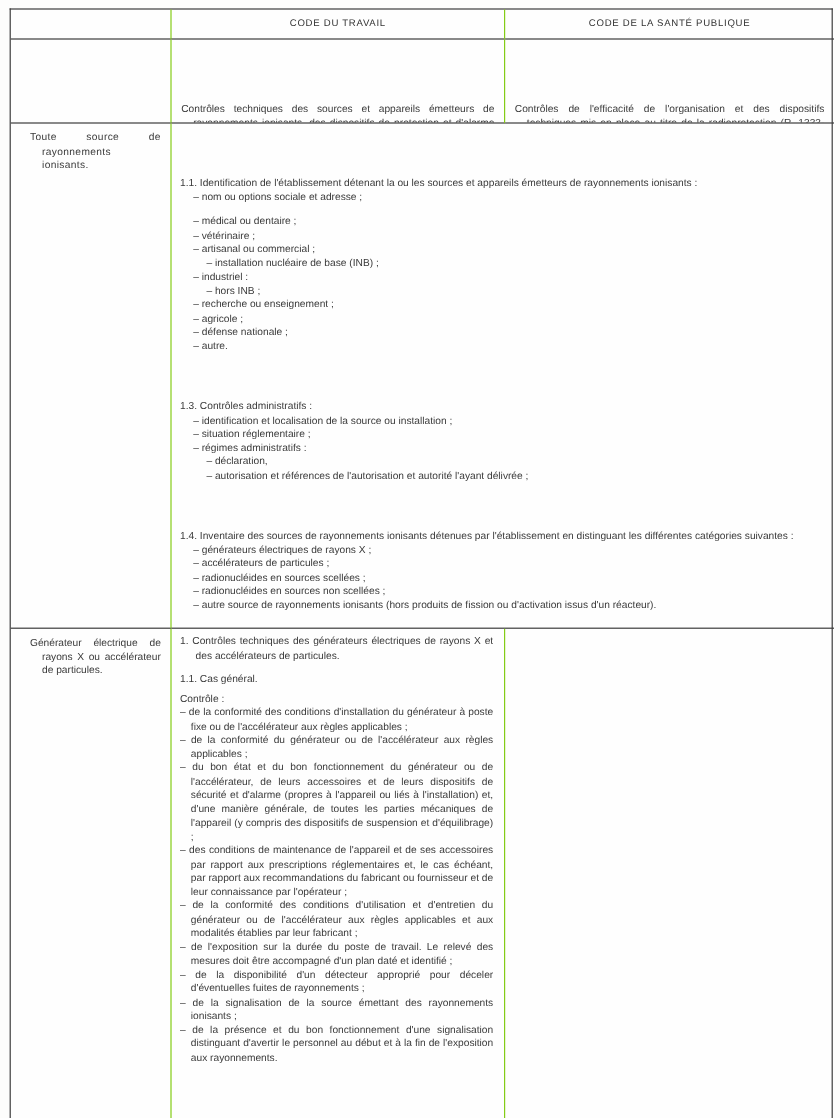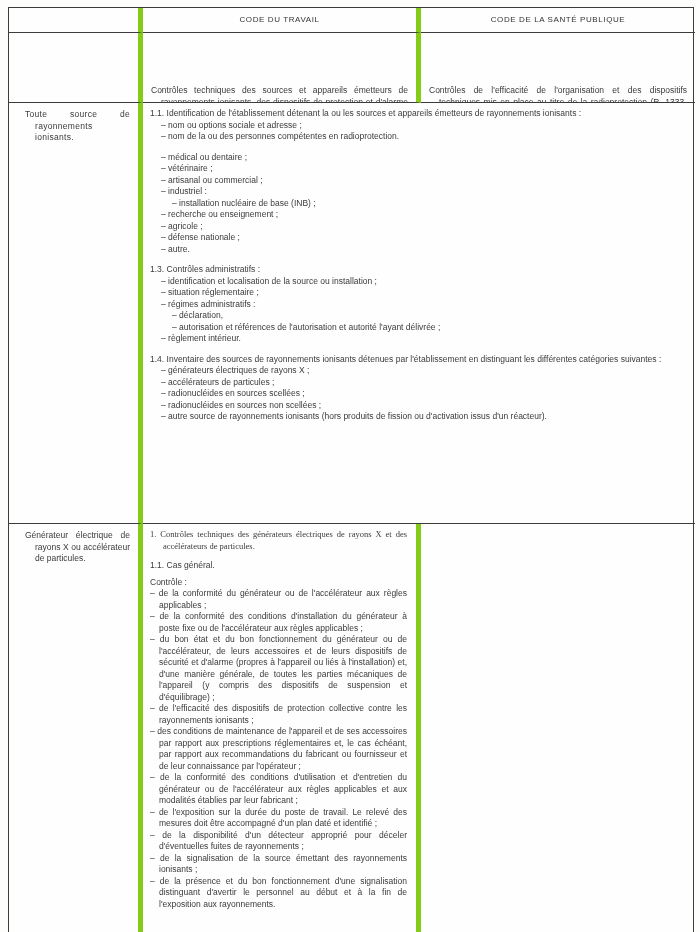--- a/index.html
+++ b/index.html
@@ -23,21 +23,21 @@
     grid-template-columns: 134px 278px 274px;
     grid-template-rows: 25px 70px 421px 1fr;
     border-left: 1px solid #3c3c3c;
     border-top: 1px solid #3c3c3c;
     border-right: 1px solid #3c3c3c;
     box-sizing: border-box;
     background: #fefefe;
   }
   .cell {
     box-sizing: border-box;
-    border-right: 5px solid #84cc16;
+    border-right: 1px solid #84cc16;
     border-bottom: 1px solid #3c3c3c;
     overflow: hidden;
     font-size: 8.5px;
     line-height: 11.5px;
   }
   .cell.last-col { border-right: none; }
   .cell.no-bottom { border-bottom: none; }
   .span2 { grid-column: 2 / 4; }
 
   .head-cell {
@@ -60,31 +60,31 @@
     padding-left: 18px; text-indent: -10px;
   }
   .row-label.spaced { letter-spacing: 0.3px; }
 
   .content-cell { padding: 5px 9px 4px 7px; }
 
   .sec { margin-top: 9px; }
   .sec:first-child { margin-top: 0; }
   .sec-title {
     text-align: justify;
-    padding-left: 17px; text-indent: -17px;
+    padding-left: 17px; text-indent: -17px; margin-top: 39px;
   }
   .sec-items .item {
     text-align: justify;
     padding-left: 20px; text-indent: -9px;
   }
   .sec-items .item::before { content: "\2013\00a0"; }
   .sec-items .item.sub { padding-left: 31px; }
 
   .para { text-align: justify; }
-  .p-num { padding-left: 13px; text-indent: -13px; font-family: Liberation Serif, serif; }
+  .p-num { padding-left: 13px; text-indent: -13px; }
   .gap-top { margin-top: 8px; }
   .gap-top-sm { margin-top: 5px; }
   .items-flush .item {
     text-align: justify;
     padding-left: 9px; text-indent: -9px;
   }
   .items-flush .item::before { content: "\2013\00a0"; }
 </style>
 </head>
 <body>
@@ -105,45 +105,44 @@
     </div>
 
     <div class="cell label-cell">
       <div class="row-label spaced">Toute source de rayonnements ionisants.</div>
     </div>
     <div class="cell content-cell span2 last-col">
       <div class="sec">
         <div class="sec-title">1.1. Identification de l'établissement détenant la ou les sources et appareils émetteurs de rayonnements ionisants :</div>
         <div class="sec-items">
             <div class="item">nom ou options sociale et adresse ;</div>
-            <div class="item">nom de la ou des personnes compétentes en radioprotection.</div>
           </div>
       </div>
       <div class="sec">
         <div class="sec-items">
             <div class="item">médical ou dentaire ;</div>
             <div class="item">vétérinaire ;</div>
             <div class="item">artisanal ou commercial ;</div>
+            <div class="item sub">installation nucléaire de base (INB) ;</div>
             <div class="item">industriel :</div>
-            <div class="item sub">installation nucléaire de base (INB) ;</div>
+            <div class="item sub">hors INB ;</div>
             <div class="item">recherche ou enseignement ;</div>
             <div class="item">agricole ;</div>
             <div class="item">défense nationale ;</div>
             <div class="item">autre.</div>
           </div>
       </div>
       <div class="sec">
         <div class="sec-title">1.3. Contrôles administratifs :</div>
         <div class="sec-items">
             <div class="item">identification et localisation de la source ou installation ;</div>
             <div class="item">situation réglementaire ;</div>
             <div class="item">régimes administratifs :</div>
             <div class="item sub">déclaration,</div>
             <div class="item sub">autorisation et références de l'autorisation et autorité l'ayant délivrée ;</div>
-            <div class="item">règlement intérieur.</div>
           </div>
       </div>
       <div class="sec">
         <div class="sec-title">1.4. Inventaire des sources de rayonnements ionisants détenues par l'établissement en distinguant les différentes catégories suivantes :</div>
         <div class="sec-items">
             <div class="item">générateurs électriques de rayons X ;</div>
             <div class="item">accélérateurs de particules ;</div>
             <div class="item">radionucléides en sources scellées ;</div>
             <div class="item">radionucléides en sources non scellées ;</div>
             <div class="item">autre source de rayonnements ionisants (hors produits de fission ou d'activation issus d'un réacteur).</div>
@@ -152,24 +151,23 @@
     </div>
 
     <div class="cell label-cell no-bottom">
       <div class="row-label">Générateur électrique de rayons X ou accélérateur de particules.</div>
     </div>
     <div class="cell content-cell no-bottom">
       <div class="para p-num">1. Contrôles techniques des générateurs électriques de rayons X et des accélérateurs de particules.</div>
       <div class="para gap-top">1.1. Cas général.</div>
       <div class="para gap-top-sm">Contrôle :</div>
       <div class="items-flush">
+          <div class="item">de la conformité des conditions d'installation du générateur à poste fixe ou de l'accélérateur aux règles applicables ;</div>
           <div class="item">de la conformité du générateur ou de l'accélérateur aux règles applicables ;</div>
-          <div class="item">de la conformité des conditions d'installation du générateur à poste fixe ou de l'accélérateur aux règles applicables ;</div>
           <div class="item">du bon état et du bon fonctionnement du générateur ou de l'accélérateur, de leurs accessoires et de leurs dispositifs de sécurité et d'alarme (propres à l'appareil ou liés à l'installation) et, d'une manière générale, de toutes les parties mécaniques de l'appareil (y compris des dispositifs de suspension et d'équilibrage) ;</div>
-          <div class="item">de l'efficacité des dispositifs de protection collective contre les rayonnements ionisants ;</div>
           <div class="item">des conditions de maintenance de l'appareil et de ses accessoires par rapport aux prescriptions réglementaires et, le cas échéant, par rapport aux recommandations du fabricant ou fournisseur et de leur connaissance par l'opérateur ;</div>
           <div class="item">de la conformité des conditions d'utilisation et d'entretien du générateur ou de l'accélérateur aux règles applicables et aux modalités établies par leur fabricant ;</div>
           <div class="item">de l'exposition sur la durée du poste de travail. Le relevé des mesures doit être accompagné d'un plan daté et identifié ;</div>
           <div class="item">de la disponibilité d'un détecteur approprié pour déceler d'éventuelles fuites de rayonnements ;</div>
           <div class="item">de la signalisation de la source émettant des rayonnements ionisants ;</div>
           <div class="item">de la présence et du bon fonctionnement d'une signalisation distinguant d'avertir le personnel au début et à la fin de l'exposition aux rayonnements.</div>
         </div>
     </div>
     <div class="cell content-cell last-col no-bottom"></div>
 

